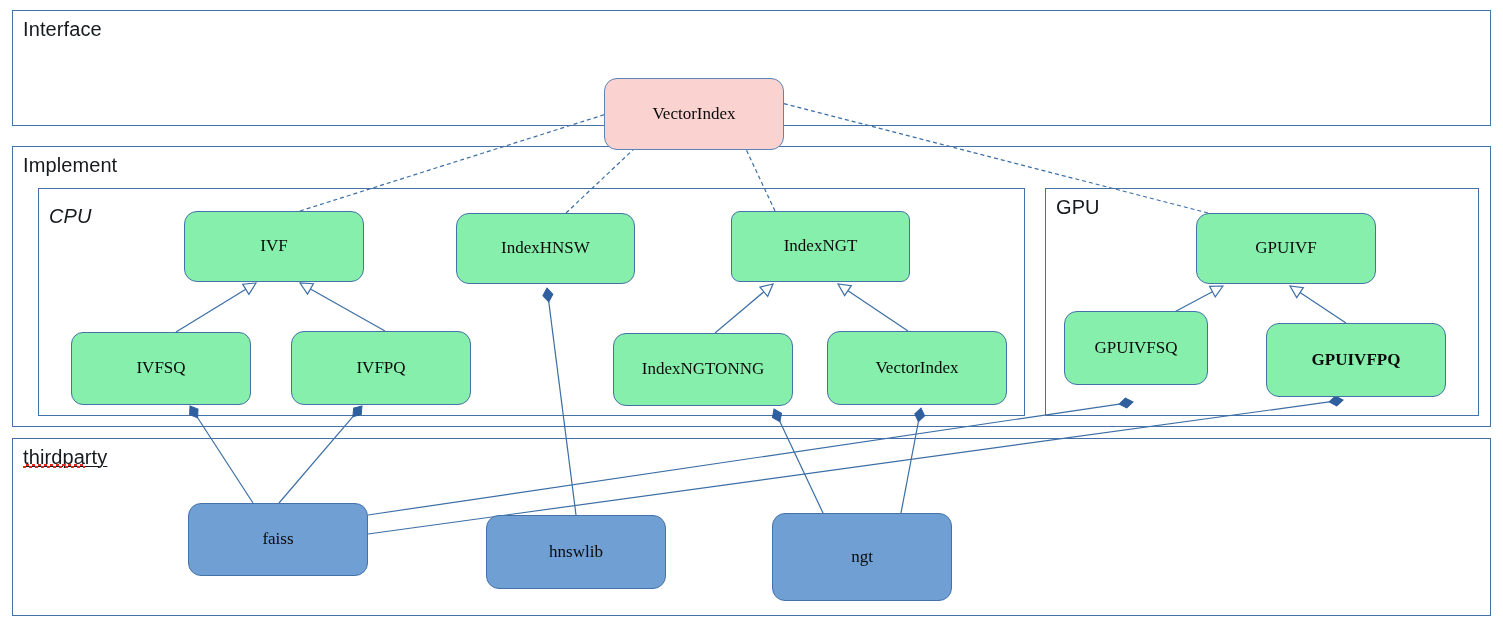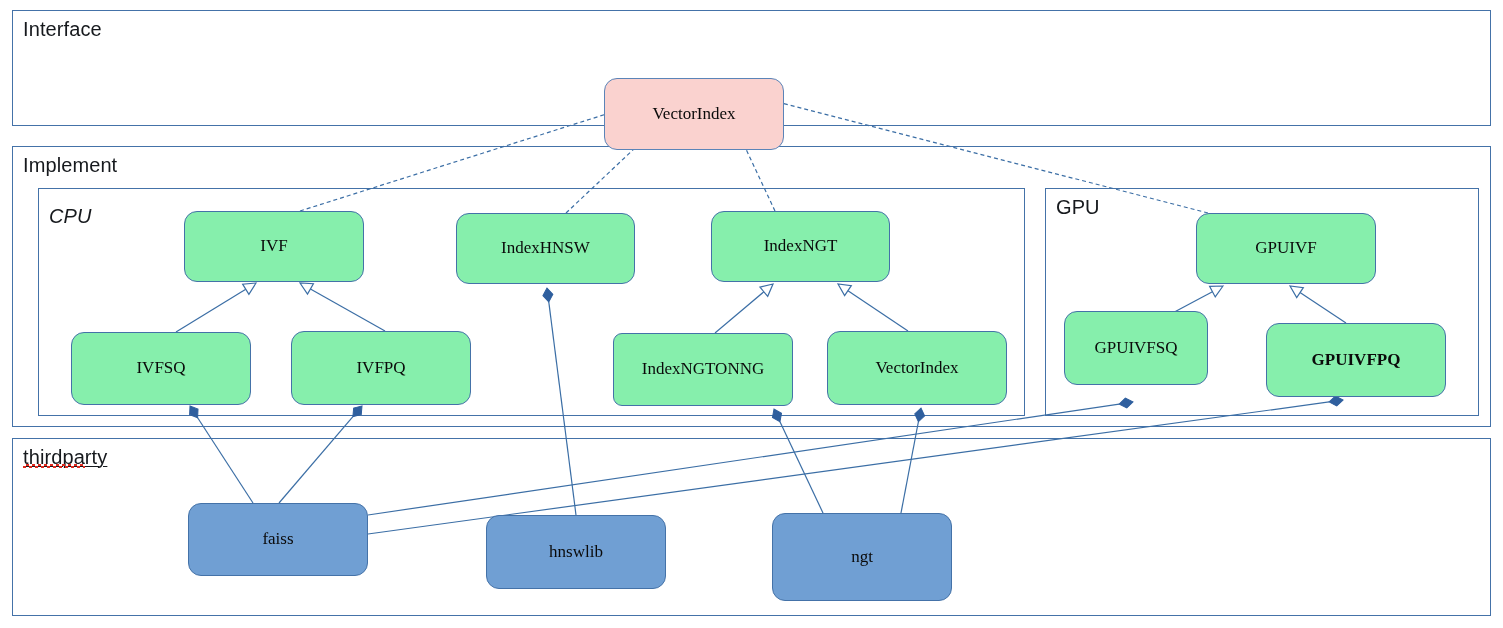--- a/index.html
+++ b/index.html
@@ -157,24 +157,24 @@
       <line x1="901" y1="513" x2="918.3804304895401" y2="421.75273992991464" stroke="#3b6ea5" stroke-width="1.2" stroke-dasharray="none"></line>
       <g transform="translate(921,408) rotate(-79.21570213243741)">
         <polygon points="0,0 -7,-5 -14,0 -7,5" fill="#2f5f9e" stroke="#2f5f9e" stroke-width="1"></polygon>
       </g>
     </svg>
 
   <div id="nodes-layer">
       <div class="node pink" style="left: 604px; top: 38px; width: 180px; height: 72px; margin-top: 40px;">VectorIndex</div>
       <div class="node green" style="left: 184px; top: 211px; width: 180px; height: 71px;">IVF</div>
       <div class="node green" style="left: 456px; top: 213px; width: 179px; height: 71px;">IndexHNSW</div>
-      <div class="node green" style="left: 711px; top: 211px; width: 179px; height: 71px;">IndexNGT</div>
-      <div class="node green" style="left: 71px; top: 332px; width: 180px; height: 73px;">IVFSQ</div>
+      <div class="node green" style="left: 731px; top: 211px; width: 179px; height: 71px; border-radius: 9px;">IndexNGT</div>
+      <div class="node green" style="left: 71px; top: 332px; width: 180px; height: 73px; border-radius: 12px;">IVFSQ</div>
       <div class="node green" style="left: 291px; top: 331px; width: 180px; height: 74px;">IVFPQ</div>
-      <div class="node green" style="left: 613px; top: 333px; width: 180px; height: 73px; border-radius: 9px;">IndexNGTONNG</div>
+      <div class="node green" style="left: 613px; top: 333px; width: 180px; height: 73px;">IndexNGTONNG</div>
       <div class="node green" style="left: 827px; top: 331px; width: 180px; height: 74px;">VectorIndex</div>
       <div class="node green" style="left: 1170px; top: 213px; width: 180px; height: 71px; margin-left: 26px;">GPUIVF</div>
       <div class="node green" style="left: 1064px; top: 311px; width: 144px; height: 74px;">GPUIVFSQ</div>
       <div class="node green" style="left: 1266px; top: 323px; width: 180px; height: 74px; font-weight: bold;">GPUIVFPQ</div>
       <div class="node blue" style="left: 188px; top: 503px; width: 180px; height: 73px;">faiss</div>
       <div class="node blue" style="left: 486px; top: 515px; width: 180px; height: 74px;">hnswlib</div>
       <div class="node blue" style="left: 772px; top: 513px; width: 180px; height: 88px;">ngt</div>
     </div>
 
 </div>

